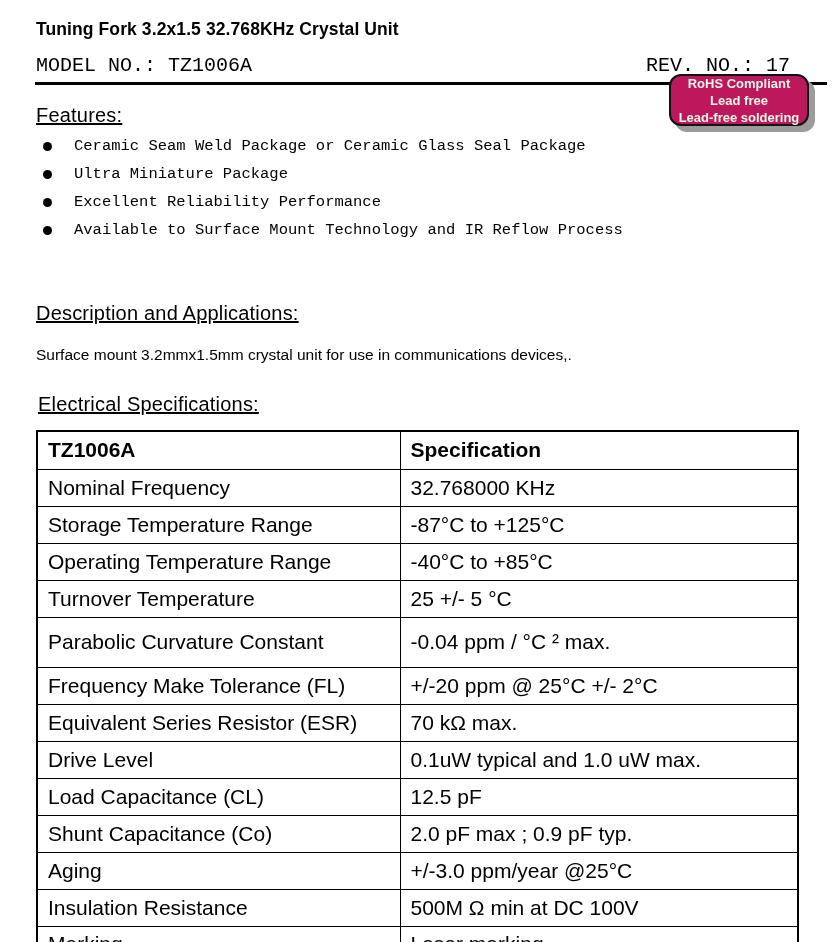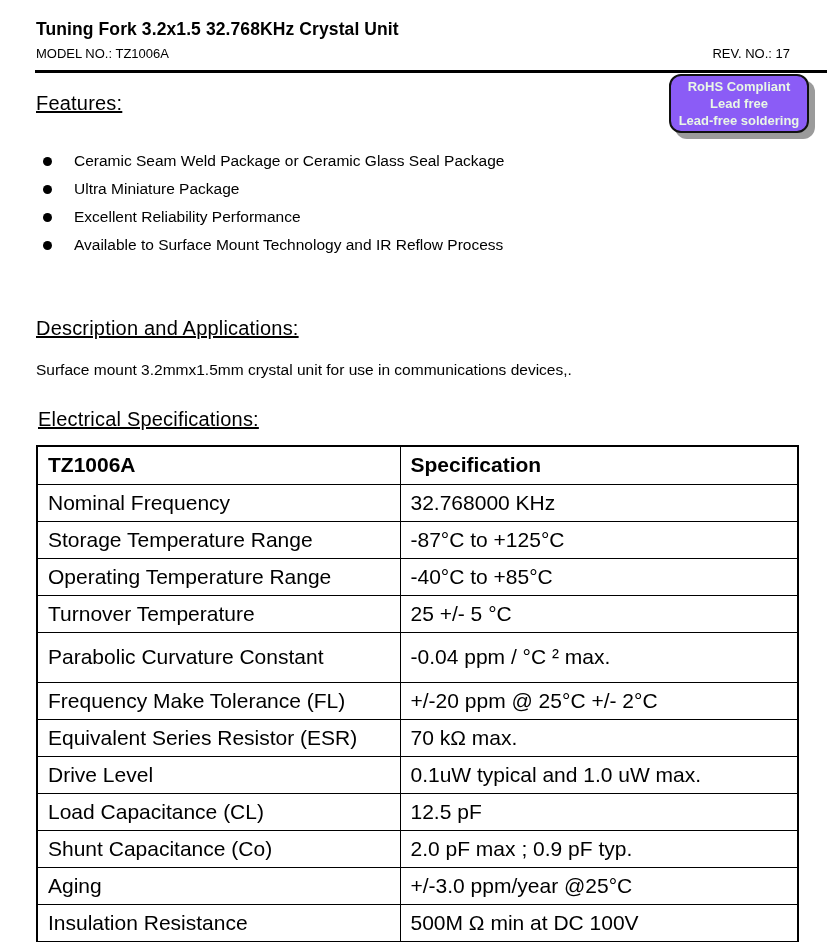--- a/index.html
+++ b/index.html
@@ -20,23 +20,24 @@
   .doc-title {
     font-size: 17.5px;
     font-weight: bold;
     letter-spacing: 0.1px;
     line-height: 22px;
   }
   .model-row {
     display: flex;
     justify-content: space-between;
     width: 754px;
-    font-size: 13px;
-    margin-top: 4px;
+    font-size: 20px;
+    margin-top: 16px;
     line-height: 19px;
+    font-family: Liberation Mono, monospace;
   }
   .double-rule {
     margin-left: -1px;
     margin-top: 7px;
     width: 792px;
     height: 3px;
     border-top: 2px solid #000;
     border-bottom: 1px solid #000;
   }
   
@@ -45,41 +46,42 @@
     font-weight: normal;
     line-height: 30px;
     letter-spacing: 0.2px;
     text-decoration: underline;
   }
   .features-heading { margin-top: 15px; }
   
   .rohs-badge {
     position: absolute;
     left: 669px; top: 74px;
-    width: 140px; height: 59px;
-    background: #8b5cf6;
+    width: 140px; height: 52px;
+    background: #be185d;
     border: 2px solid #111;
     border-radius: 12px;
     box-shadow: 6px 6px 0 #9b9b9b;
     display: flex;
     flex-direction: column;
     justify-content: center;
     align-items: center;
     text-align: center;
   }
   .rohs-badge .line {
     font-size: 13px;
     font-weight: bold;
     line-height: 17px;
     color: #e9f7e6;
   }
   
   .feature-list {
     list-style: none;
-    margin-top: 29px;
+    margin-top: 2px;
+    font-family: Liberation Mono, monospace;
   }
   .feature-list li {
     display: flex;
     align-items: center;
     height: 28px;
     font-size: 15.5px;
   }
   .bullet-dot {
     width: 9px; height: 9px;
     border-radius: 50%;

